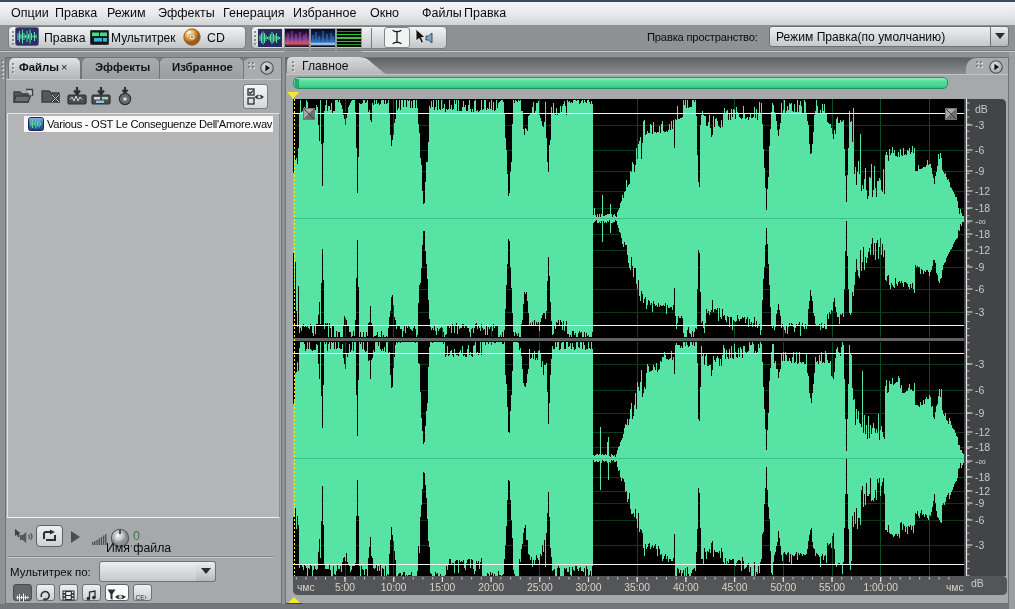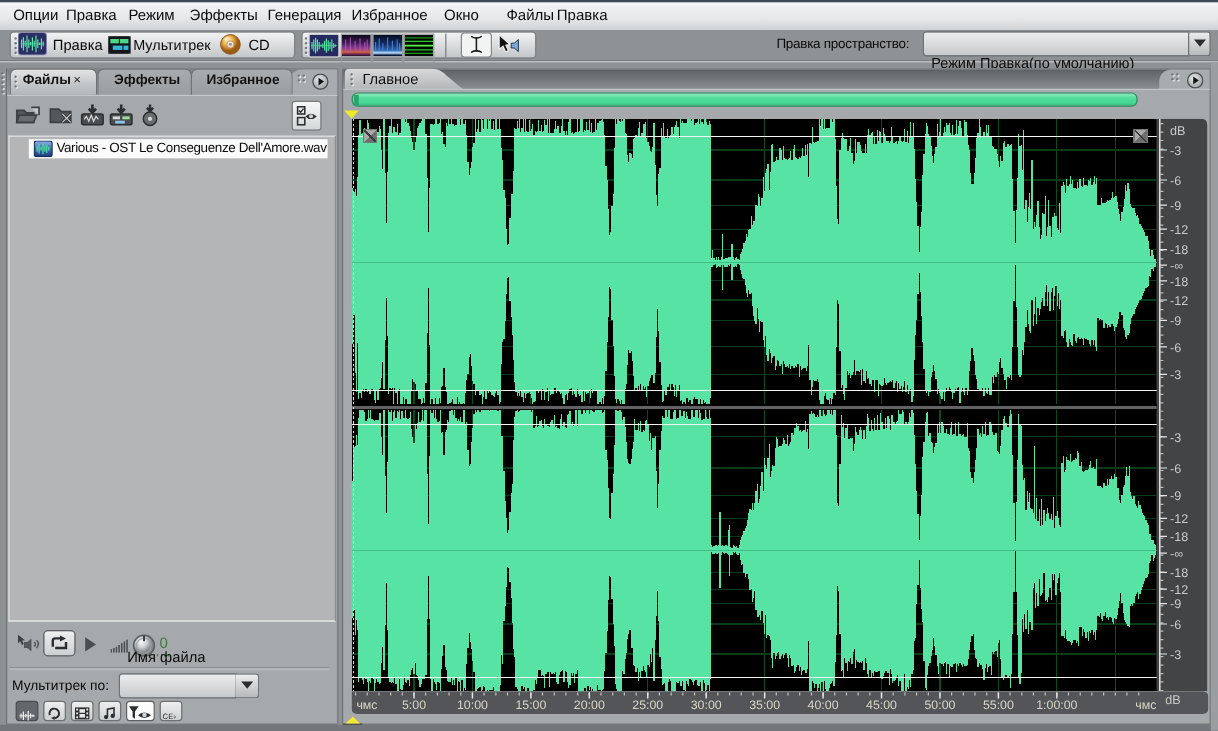--- a/index.html
+++ b/index.html
@@ -124,21 +124,21 @@
         <path d="M3 1.5 Q5.5 3 7 2.5 Q8.5 3 11 1.5"></path>
         <path d="M3 14.5 Q5.5 13 7 13.5 Q8.5 13 11 14.5"></path>
       </g>
     </svg></div>
 <div class="abs" style="left:413px;top:28px"><svg width="22" height="20" viewBox="0 0 22 20">
       <path d="M3 1 L3 13 L6.2 10.4 L8.3 15.2 L10.6 14.2 L8.5 9.6 L12 9.2 Z" fill="#111" stroke="#f0f0f0" stroke-width="0.9"></path>
       <path d="M13 8 h2.5 l3.5 -3 v10 l-3.5 -3 H13 Z" fill="#7aa8d8" stroke="#234" stroke-width="0.8"></path>
     </svg></div>
 <div class="lbl" style="left:647px;top:31px;font-size:11.2px;letter-spacing:-0.2px">Правка пространство:</div>
 <div class="abs" style="left:769px;top:26px;width:222px;height:21px;border-radius:3px 0 0 3px;background:linear-gradient(#ecedee,#c6c9cb);border:1px solid #6f7274;box-sizing:border-box"></div>
-<div class="lbl" style="left:776px;top:46px;font-size:12.1px">Режим Правка(по умолчанию)</div>
+<div class="lbl" style="left:776px;top:30px;font-size:12.1px">Режим Правка(по умолчанию)</div>
 <div class="abs" style="left:991px;top:26px;width:18px;height:21px;border-radius:0 3px 3px 0;background:linear-gradient(#ecedee,#b6b9bb);border:1px solid #6f7274;border-left:none;box-sizing:border-box"></div>
 <div class="abs" style="left:995px;top:33px;width:0;height:0;border-left:5px solid transparent;border-right:5px solid transparent;border-top:6px solid #2b2d2f"></div>
 <div class="abs" style="left:5px;top:57px;width:277px;height:547px;background:#a6a9ab;border:1px solid #6f7274;box-sizing:border-box"></div>
 <i style="left:1px;top:60px;background:#74777a;box-shadow:1px 1px 0 #e6e8e9"></i>
 <i style="left:1px;top:64px;background:#74777a;box-shadow:1px 1px 0 #e6e8e9"></i>
 <i style="left:1px;top:68px;background:#74777a;box-shadow:1px 1px 0 #e6e8e9"></i>
 <i style="left:1px;top:72px;background:#74777a;box-shadow:1px 1px 0 #e6e8e9"></i>
 <i style="left:1px;top:76px;background:#74777a;box-shadow:1px 1px 0 #e6e8e9"></i>
 <div class="abs" style="left:6px;top:58px;width:275px;height:21px;background:linear-gradient(#7e8184,#979a9c)"></div>
 <div class="abs" style="left:240px;top:58px;width:41px;height:21px;background:#a9acae;border-radius:12px 0 0 0"></div>

